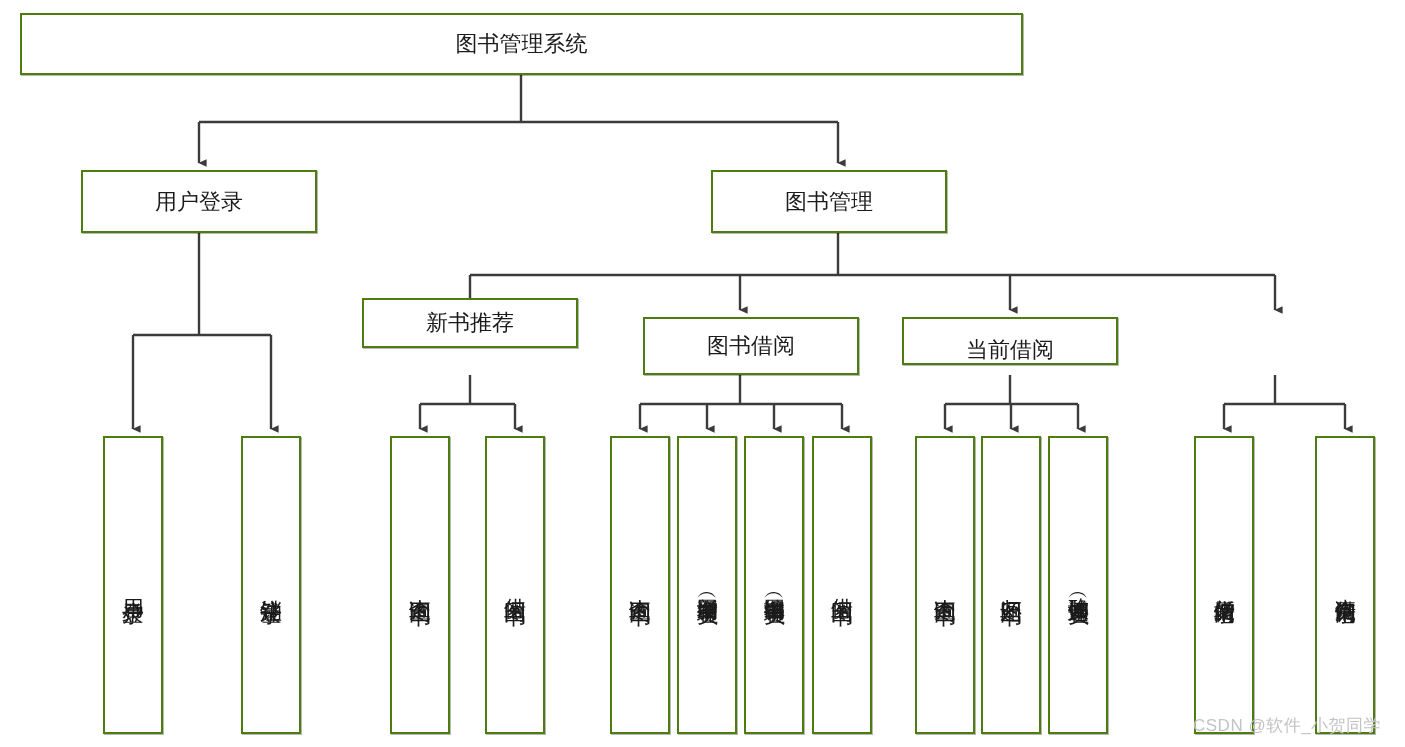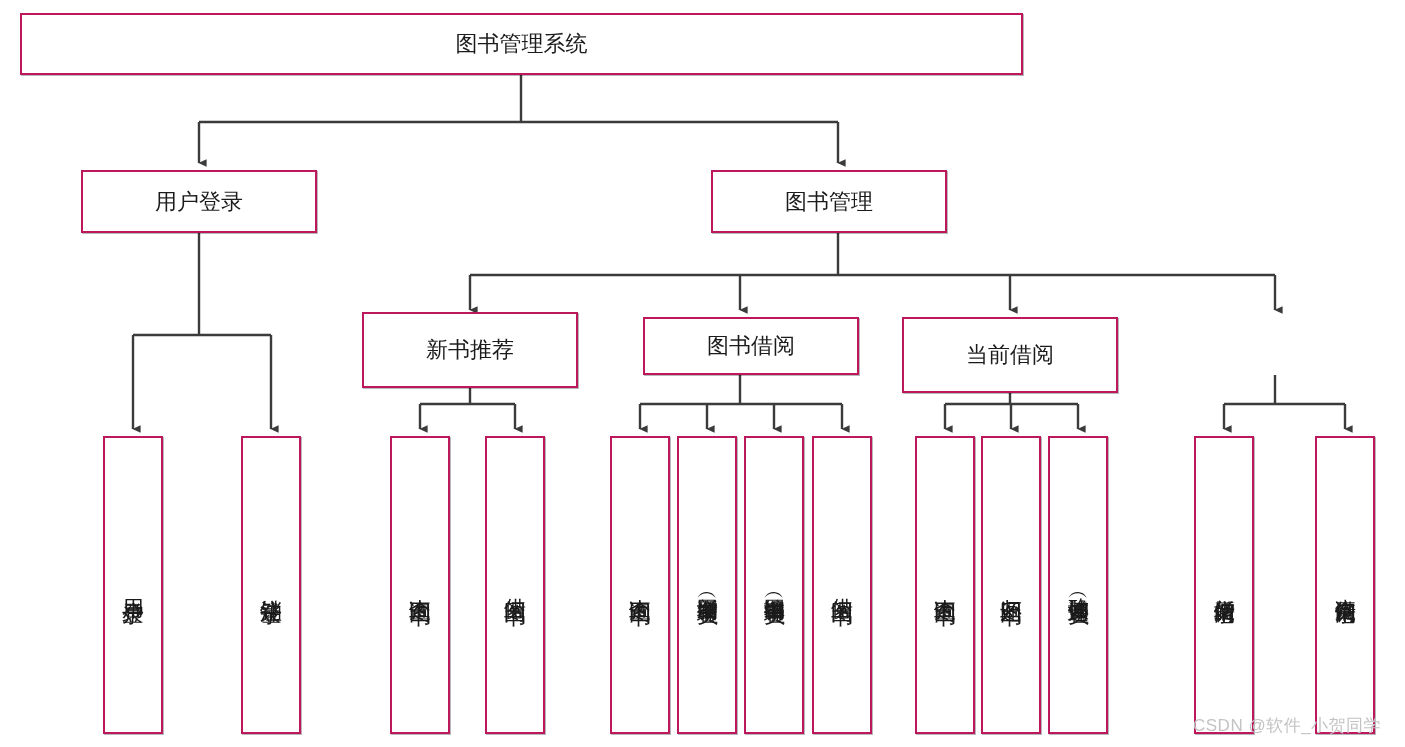--- a/index.html
+++ b/index.html
@@ -23,21 +23,21 @@
     position: absolute;
     left: 0;
     top: 0;
     width: 1405px;
     height: 747px;
     pointer-events: none;
   }
   .node {
     position: absolute;
     box-sizing: border-box;
-    border: 2px solid #be185d;
+    border: 2px solid #4d7c0f;
     background: #ffffff;
     display: flex;
     align-items: center;
     justify-content: center;
     box-shadow: 1px 1px 0 rgba(0,0,0,0.28);
   }
   .node .label {
     color: #1b1b1b;
     line-height: 1.18;
     text-align: center;
@@ -126,27 +126,27 @@
     <span class="label">图书管理系统</span>
   </div>
 
   <div class="node horizontal" style="left:81px; top:170px; width:236px; height:63px;">
     <span class="label">用户登录</span>
   </div>
   <div class="node horizontal" style="left:711px; top:170px; width:236px; height:63px;">
     <span class="label">图书管理</span>
   </div>
 
-  <div class="node horizontal" style="left:362px; top:312px; width:216px; height:76px;">
+  <div class="node horizontal" style="left:362px; top:298px; width:216px; height:50px;">
     <span class="label">新书推荐</span>
   </div>
   <div class="node horizontal" style="left:632px; top:317px; width:216px; height:58px;margin-left:11px;">
     <span class="label">图书借阅</span>
   </div>
-  <div class="node horizontal" style="left:902px; top:317px; width:216px; height:76px;">
+  <div class="node horizontal" style="left:902px; top:317px; width:216px; height:48px;align-items:flex-end;">
     <span class="label">当前借阅</span>
   </div>
 
   <div class="node vertical" style="left:103px; top:436px; width:60px; height:298px;">
     <span class="label">用户登录</span>
   </div>
   <div class="node vertical" style="left:241px; top:436px; width:60px; height:298px;">
     <span class="label">注销登录</span>
   </div>
 

